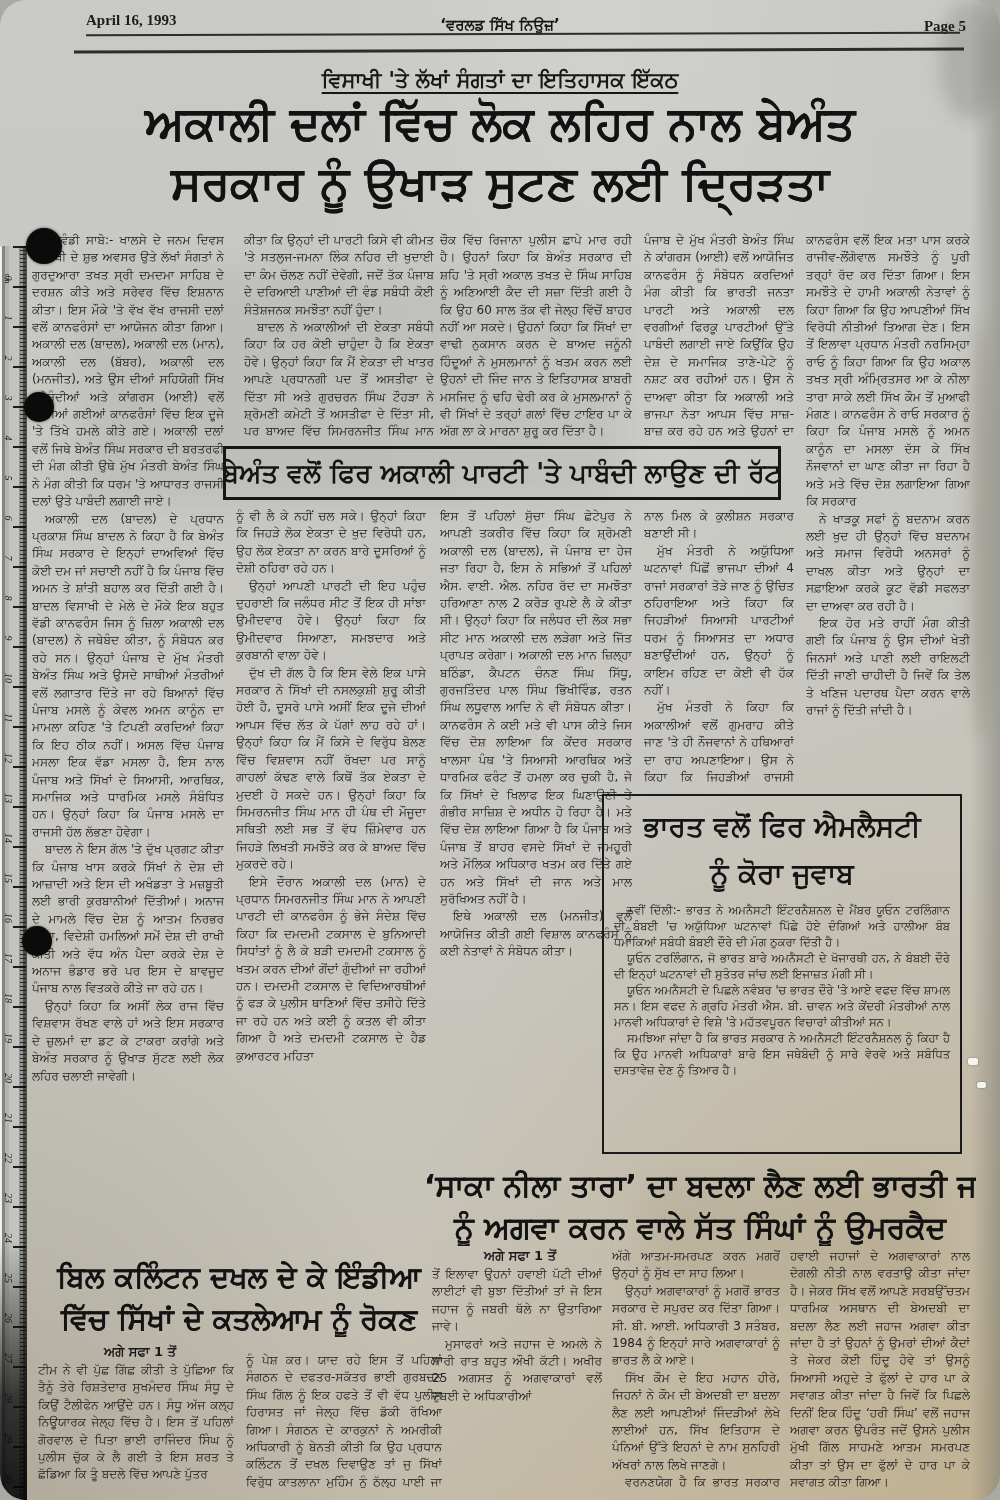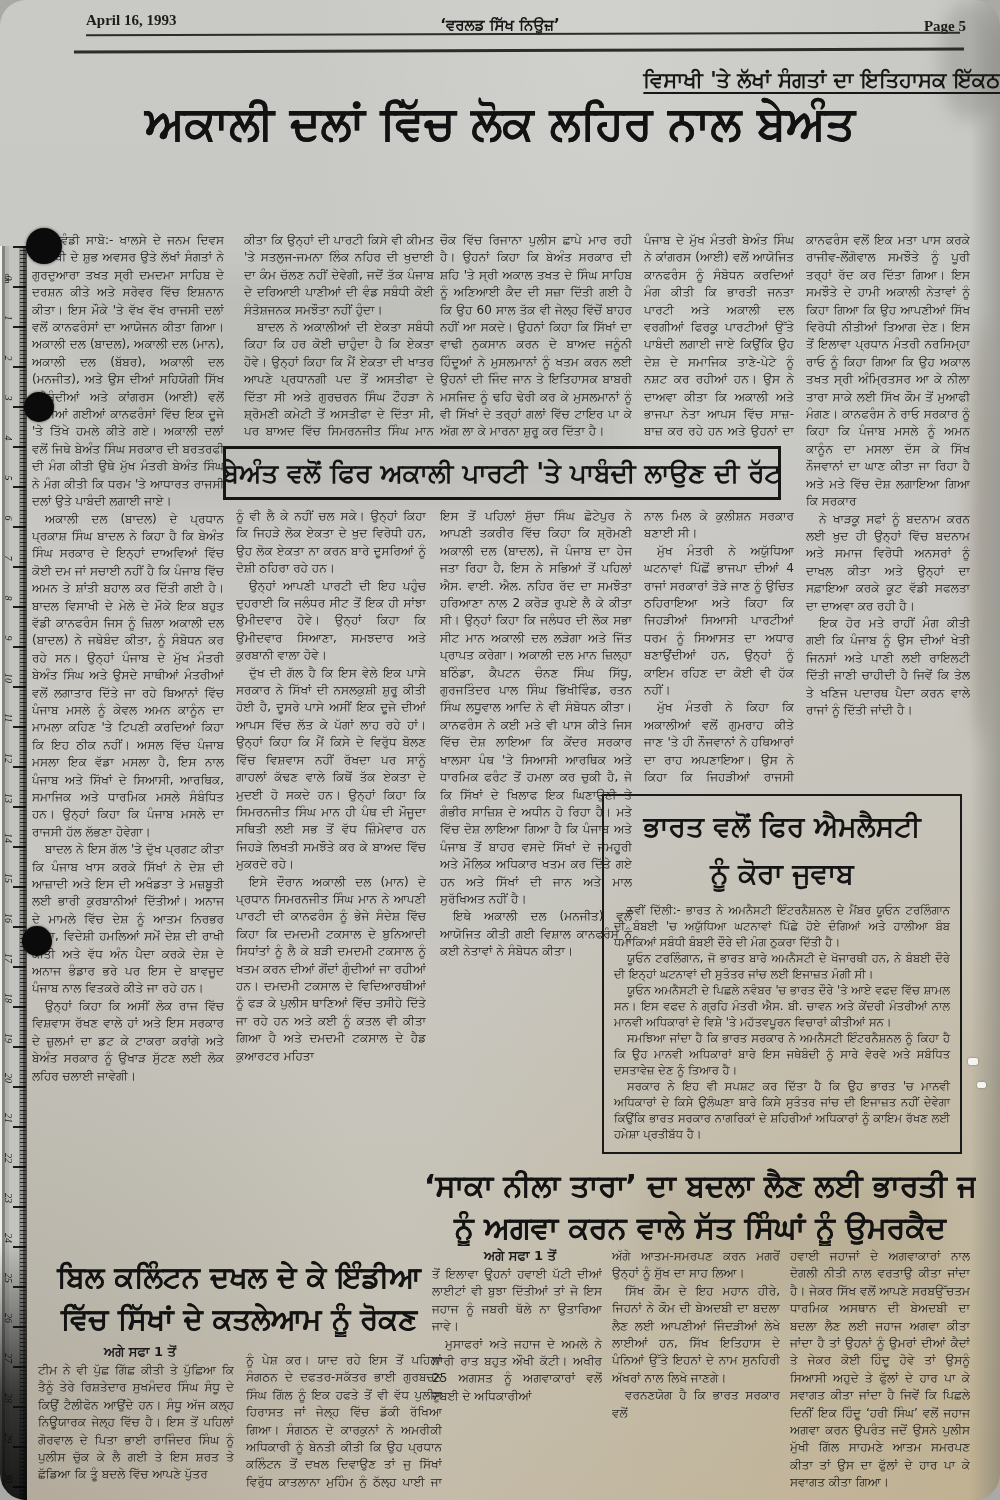--- a/index.html
+++ b/index.html
@@ -28,21 +28,21 @@
          background:linear-gradient(270deg,rgba(92,92,86,.38),rgba(92,92,86,0));}
   .smudge{position:absolute;filter:blur(9px);border-radius:50%;}
   .ghost{position:absolute;filter:blur(16px);border-radius:18px;}
   .staple{position:absolute;background:#f4f4f0;border-radius:2px;box-shadow:0 0 2px rgba(0,0,0,.4);}
   
   .hdr-date{position:absolute;left:86px;top:12px;font-family:"Liberation Serif",serif;font-weight:bold;font-size:15px;color:#1c1c1c;}
   .hdr-mast{position:absolute;left:0;top:16px;width:1000px;text-align:center;font-weight:bold;font-size:15px;color:#161616;}
   .hdr-page{position:absolute;right:34px;top:18px;font-family:"Liberation Serif",serif;font-weight:bold;font-size:15px;color:#1c1c1c;}
   .rule{position:absolute;background:#2c2c2a;}
   
-  .kicker{position:absolute;left:0;top:68px;width:1000px;text-align:right;font-size:21px;font-weight:bold;color:#171717;
+  .kicker{position:absolute;left:0;top:68px;width:1000px;text-align:center;font-size:21px;font-weight:bold;color:#171717;
           text-decoration:underline;text-underline-offset:5px;}
   .head-main{position:absolute;left:20px;width:960px;text-align:center;font-size:46px;font-weight:bold;color:#121212;
           text-shadow:0 0 .5px rgba(0,0,0,.7);white-space:nowrap;}
   .subhead-box{position:absolute;left:223px;top:446px;width:552px;height:48px;border:3px solid #161616;
           display:flex;align-items:center;justify-content:center;font-size:26px;font-weight:bold;color:#141414;white-space:nowrap;overflow:hidden;}
   .box{position:absolute;border:2.5px solid #1a1a1a;overflow:hidden;padding:6px 10px;box-sizing:border-box;}
   .box-head{text-align:center;font-weight:bold;color:#141414;font-size:28px;line-height:50px;white-space:nowrap;overflow:hidden;}
   .sec-head{position:absolute;text-align:center;font-weight:bold;color:#131313;white-space:nowrap;overflow:hidden;
           text-shadow:0 0 .4px rgba(0,0,0,.65);}
   .cont-label{position:absolute;font-size:13px;font-weight:bold;text-align:center;color:#1a1a1a;}
@@ -107,20 +107,21 @@
   <div class="punch" style="left:22px;top:926px;width:30px;height:30px;"></div>
 
   <div class="hdr-date">April 16, 1993</div>
   <div class="hdr-mast">‘ਵਰਲਡ ਸਿੱਖ ਨਿਊਜ਼’</div>
   <div class="hdr-page">Page 5</div>
   <div class="rule" style="left:86px;top:33px;width:874px;height:2px;transform:rotate(-.15deg);"></div>
   <div class="rule" style="left:74px;top:49px;width:890px;height:2.5px;transform:rotate(-.2deg);"></div>
 
   <div class="kicker">ਵਿਸਾਖੀ 'ਤੇ ਲੱਖਾਂ ਸੰਗਤਾਂ ਦਾ ਇਤਿਹਾਸਕ ਇੱਕਠ</div>
   <div class="head-main" style="top:96px;">ਅਕਾਲੀ ਦਲਾਂ ਵਿੱਚ ਲੋਕ ਲਹਿਰ ਨਾਲ ਬੇਅੰਤ</div>
+  <div class="head-main" style="top:156px;">ਸਰਕਾਰ ਨੂੰ ਉਖਾੜ ਸੁਟਣ ਲਈ ਦ੍ਰਿੜਤਾ</div>
 
   <div class="col" style="left:32px;top:232px;width:192px;height:1020px;">
       <p class="para">ਤਲਵੰਡੀ ਸਾਬੋ:- ਖਾਲਸੇ ਦੇ ਜਨਮ ਦਿਵਸ ਵਿਸਾਖੀ ਦੇ ਸ਼ੁਭ ਅਵਸਰ ਉਤੇ ਲੱਖਾਂ ਸੰਗਤਾਂ ਨੇ ਗੁਰਦੁਆਰਾ ਤਖਤ ਸ੍ਰੀ ਦਮਦਮਾ ਸਾਹਿਬ ਦੇ ਦਰਸ਼ਨ ਕੀਤੇ ਅਤੇ ਸਰੋਵਰ ਵਿੱਚ ਇਸ਼ਨਾਨ ਕੀਤਾ। ਇਸ ਮੌਕੇ 'ਤੇ ਵੱਖ ਵੱਖ ਰਾਜਸੀ ਦਲਾਂ ਵਲੋਂ ਕਾਨਫਰੰਸਾਂ ਦਾ ਆਯੋਜਨ ਕੀਤਾ ਗਿਆ। ਅਕਾਲੀ ਦਲ (ਬਾਦਲ), ਅਕਾਲੀ ਦਲ (ਮਾਨ), ਅਕਾਲੀ ਦਲ (ਬੱਬਰ), ਅਕਾਲੀ ਦਲ (ਮਨਜੀਤ), ਅਤੇ ਉਸ ਦੀਆਂ ਸਹਿਯੋਗੀ ਸਿੱਖ ਜਥੇਬੰਦੀਆਂ ਅਤੇ ਕਾਂਗਰਸ (ਆਈ) ਵਲੋਂ ਕੀਤੀਆਂ ਗਈਆਂ ਕਾਨਫਰੰਸਾਂ ਵਿੱਚ ਇਕ ਦੂਜੇ 'ਤੇ ਤਿੱਖੇ ਹਮਲੇ ਕੀਤੇ ਗਏ। ਅਕਾਲੀ ਦਲਾਂ ਵਲੋਂ ਜਿਥੇ ਬੇਅੰਤ ਸਿੰਘ ਸਰਕਾਰ ਦੀ ਬਰਤਰਫੀ ਦੀ ਮੰਗ ਕੀਤੀ ਉਥੇ ਮੁੱਖ ਮੰਤਰੀ ਬੇਅੰਤ ਸਿੰਘ ਨੇ ਮੰਗ ਕੀਤੀ ਕਿ ਧਰਮ 'ਤੇ ਆਧਾਰਤ ਰਾਜਸੀ ਦਲਾਂ ਉਤੇ ਪਾਬੰਦੀ ਲਗਾਈ ਜਾਏ।</p>
       <p class="para">ਅਕਾਲੀ ਦਲ (ਬਾਦਲ) ਦੇ ਪ੍ਰਧਾਨ ਪ੍ਰਕਾਸ਼ ਸਿੰਘ ਬਾਦਲ ਨੇ ਕਿਹਾ ਹੈ ਕਿ ਬੇਅੰਤ ਸਿੰਘ ਸਰਕਾਰ ਦੇ ਇਨ੍ਹਾਂ ਦਾਅਵਿਆਂ ਵਿੱਚ ਕੋਈ ਦਮ ਜਾਂ ਸਚਾਈ ਨਹੀਂ ਹੈ ਕਿ ਪੰਜਾਬ ਵਿੱਚ ਅਮਨ ਤੇ ਸ਼ਾਂਤੀ ਬਹਾਲ ਕਰ ਦਿੱਤੀ ਗਈ ਹੈ। ਬਾਦਲ ਵਿਸਾਖੀ ਦੇ ਮੇਲੇ ਦੇ ਮੌਕੇ ਇਕ ਬਹੁਤ ਵੱਡੀ ਕਾਨਫਰੰਸ ਜਿਸ ਨੂੰ ਜ਼ਿਲਾ ਅਕਾਲੀ ਦਲ (ਬਾਦਲ) ਨੇ ਜਥੇਬੰਦ ਕੀਤਾ, ਨੂੰ ਸੰਬੋਧਨ ਕਰ ਰਹੇ ਸਨ। ਉਨ੍ਹਾਂ ਪੰਜਾਬ ਦੇ ਮੁੱਖ ਮੰਤਰੀ ਬੇਅੰਤ ਸਿੰਘ ਅਤੇ ਉਸਦੇ ਸਾਥੀਆਂ ਮੰਤਰੀਆਂ ਵਲੋਂ ਲਗਾਤਾਰ ਦਿੱਤੇ ਜਾ ਰਹੇ ਬਿਆਨਾਂ ਵਿੱਚ ਪੰਜਾਬ ਮਸਲੇ ਨੂੰ ਕੇਵਲ ਅਮਨ ਕਾਨੂੰਨ ਦਾ ਮਾਮਲਾ ਕਹਿਣ 'ਤੇ ਟਿਪਣੀ ਕਰਦਿਆਂ ਕਿਹਾ ਕਿ ਇਹ ਠੀਕ ਨਹੀਂ। ਅਸਲ ਵਿੱਚ ਪੰਜਾਬ ਮਸਲਾ ਇਕ ਵੱਡਾ ਮਸਲਾ ਹੈ, ਇਸ ਨਾਲ ਪੰਜਾਬ ਅਤੇ ਸਿੱਖਾਂ ਦੇ ਸਿਆਸੀ, ਆਰਥਿਕ, ਸਮਾਜਿਕ ਅਤੇ ਧਾਰਮਿਕ ਮਸਲੇ ਸੰਬੰਧਿਤ ਹਨ। ਉਨ੍ਹਾਂ ਕਿਹਾ ਕਿ ਪੰਜਾਬ ਮਸਲੇ ਦਾ ਰਾਜਸੀ ਹੱਲ ਲੱਭਣਾ ਹੋਵੇਗਾ।</p>
       <p class="para">ਬਾਦਲ ਨੇ ਇਸ ਗੱਲ 'ਤੇ ਦੁੱਖ ਪ੍ਰਗਟ ਕੀਤਾ ਕਿ ਪੰਜਾਬ ਖਾਸ ਕਰਕੇ ਸਿੱਖਾਂ ਨੇ ਦੇਸ਼ ਦੀ ਆਜ਼ਾਦੀ ਅਤੇ ਇਸ ਦੀ ਅਖੰਡਤਾ ਤੇ ਮਜ਼ਬੂਤੀ ਲਈ ਭਾਰੀ ਕੁਰਬਾਨੀਆਂ ਦਿੱਤੀਆਂ। ਅਨਾਜ ਦੇ ਮਾਮਲੇ ਵਿੱਚ ਦੇਸ਼ ਨੂੰ ਆਤਮ ਨਿਰਭਰ ਕੀਤਾ, ਵਿਦੇਸ਼ੀ ਹਮਲਿਆਂ ਸਮੇਂ ਦੇਸ਼ ਦੀ ਰਾਖੀ ਕੀਤੀ ਅਤੇ ਵੱਧ ਅੰਨ ਪੈਦਾ ਕਰਕੇ ਦੇਸ਼ ਦੇ ਅਨਾਜ ਭੰਡਾਰ ਭਰੇ ਪਰ ਇਸ ਦੇ ਬਾਵਜੂਦ ਪੰਜਾਬ ਨਾਲ ਵਿਤਕਰੇ ਕੀਤੇ ਜਾ ਰਹੇ ਹਨ।</p>
       <p class="para">ਉਨ੍ਹਾਂ ਕਿਹਾ ਕਿ ਅਸੀਂ ਲੋਕ ਰਾਜ ਵਿੱਚ ਵਿਸ਼ਵਾਸ ਰੱਖਣ ਵਾਲੇ ਹਾਂ ਅਤੇ ਇਸ ਸਰਕਾਰ ਦੇ ਜ਼ੁਲਮਾਂ ਦਾ ਡਟ ਕੇ ਟਾਕਰਾ ਕਰਾਂਗੇ ਅਤੇ ਬੇਅੰਤ ਸਰਕਾਰ ਨੂੰ ਉਖਾੜ ਸੁੱਟਣ ਲਈ ਲੋਕ ਲਹਿਰ ਚਲਾਈ ਜਾਵੇਗੀ।</p>
     </div>
   <div class="col cont" style="left:236px;top:232px;width:190px;height:208px;margin-left:8px;">
       <p class="para">ਕੀਤਾ ਕਿ ਉਨ੍ਹਾਂ ਦੀ ਪਾਰਟੀ ਕਿਸੇ ਵੀ ਕੀਮਤ 'ਤੇ ਸਤਲੁਜ-ਜਮਨਾ ਲਿੰਕ ਨਹਿਰ ਦੀ ਖੁਦਾਈ ਦਾ ਕੰਮ ਚੱਲਣ ਨਹੀਂ ਦੇਵੇਗੀ, ਜਦੋਂ ਤੱਕ ਪੰਜਾਬ ਦੇ ਦਰਿਆਈ ਪਾਣੀਆਂ ਦੀ ਵੰਡ ਸਬੰਧੀ ਕੋਈ ਸੰਤੋਸ਼ਜਨਕ ਸਮਝੌਤਾ ਨਹੀਂ ਹੁੰਦਾ।</p>
       <p class="para">ਬਾਦਲ ਨੇ ਅਕਾਲੀਆਂ ਦੀ ਏਕਤਾ ਸਬੰਧੀ ਕਿਹਾ ਕਿ ਹਰ ਕੋਈ ਚਾਹੁੰਦਾ ਹੈ ਕਿ ਏਕਤਾ ਹੋਵੇ। ਉਨ੍ਹਾਂ ਕਿਹਾ ਕਿ ਮੈਂ ਏਕਤਾ ਦੀ ਖਾਤਰ ਆਪਣੇ ਪ੍ਰਧਾਨਗੀ ਪਦ ਤੋਂ ਅਸਤੀਫਾ ਦੇ ਦਿੱਤਾ ਸੀ ਅਤੇ ਗੁਰਚਰਨ ਸਿੰਘ ਟੌਹੜਾ ਨੇ ਸ਼੍ਰੋਮਣੀ ਕਮੇਟੀ ਤੋਂ ਅਸਤੀਫਾ ਦੇ ਦਿੱਤਾ ਸੀ, ਪਰ ਬਾਅਦ ਵਿੱਚ ਸਿਮਰਨਜੀਤ ਸਿੰਘ ਮਾਨ ਕਿਸੇ</p>
@@ -156,33 +157,33 @@
     </div>
 
   <div class="box" style="left:602px;top:794px;width:360px;height:360px;">
     <div class="box-head">ਭਾਰਤ ਵਲੋਂ ਫਿਰ ਐਮਲੈਸਟੀ</div>
     <div class="box-head" style="line-height:44px;">ਨੂੰ ਕੋਰਾ ਜੁਵਾਬ</div>
     <div style="margin-top:6px;text-align:justify;">
         <p class="para">ਨਵੀਂ ਦਿੱਲੀ:- ਭਾਰਤ ਨੇ ਅਮਨੈਸਟੀ ਇੰਟਰਨੈਸ਼ਨਲ ਦੇ ਮੈਂਬਰ ਯੂਓਨ ਟਰਲਿੰਗਾਨ ਦੀ ਬੰਬਈ 'ਚ ਅਯੁੱਧਿਆ ਘਟਨਾਵਾਂ ਪਿੱਛੇ ਹੋਏ ਦੰਗਿਆਂ ਅਤੇ ਹਾਲੀਆ ਬੰਬ ਧਮਾਕਿਆਂ ਸਬੰਧੀ ਬੰਬਈ ਦੌਰੇ ਦੀ ਮੰਗ ਠੁਕਰਾ ਦਿੱਤੀ ਹੈ।</p>
         <p class="para">ਯੂਓਨ ਟਰਲਿੰਗਾਨ, ਜੋ ਭਾਰਤ ਬਾਰੇ ਅਮਨੈਸਟੀ ਦੇ ਖੋਜਾਰਥੀ ਹਨ, ਨੇ ਬੰਬਈ ਦੌਰੇ ਦੀ ਇਨ੍ਹਾਂ ਘਟਨਾਵਾਂ ਦੀ ਸੁਤੰਤਰ ਜਾਂਚ ਲਈ ਇਜਾਜ਼ਤ ਮੰਗੀ ਸੀ।</p>
         <p class="para">ਯੂਓਨ ਅਮਨੈਸਟੀ ਦੇ ਪਿਛਲੇ ਨਵੰਬਰ 'ਚ ਭਾਰਤ ਦੌਰੇ 'ਤੇ ਆਏ ਵਫਦ ਵਿੱਚ ਸ਼ਾਮਲ ਸਨ। ਇਸ ਵਫਦ ਨੇ ਗ੍ਰਹਿ ਮੰਤਰੀ ਐਸ. ਬੀ. ਚਾਵਨ ਅਤੇ ਕੇਂਦਰੀ ਮੰਤਰੀਆਂ ਨਾਲ ਮਾਨਵੀ ਅਧਿਕਾਰਾਂ ਦੇ ਵਿਸ਼ੇ 'ਤੇ ਮਹੱਤਵਪੂਰਨ ਵਿਚਾਰਾਂ ਕੀਤੀਆਂ ਸਨ।</p>
         <p class="para">ਸਮਝਿਆ ਜਾਂਦਾ ਹੈ ਕਿ ਭਾਰਤ ਸਰਕਾਰ ਨੇ ਅਮਨੈਸਟੀ ਇੰਟਰਨੈਸ਼ਨਲ ਨੂੰ ਕਿਹਾ ਹੈ ਕਿ ਉਹ ਮਾਨਵੀ ਅਧਿਕਾਰਾਂ ਬਾਰੇ ਇਸ ਜਥੇਬੰਦੀ ਨੂੰ ਸਾਰੇ ਵੇਰਵੇ ਅਤੇ ਸਬੰਧਿਤ ਦਸਤਾਵੇਜ਼ ਦੇਣ ਨੂੰ ਤਿਆਰ ਹੈ।</p>
-        <p class="para">ਸਰਕਾਰ ਨੇ ਇਹ ਵੀ ਸਪਸ਼ਟ ਕਰ ਦਿੱਤਾ ਹੈ ਕਿ ਉਹ ਭਾਰਤ 'ਚ ਮਾਨਵੀ ਅਧਿਕਾਰਾਂ ਦੇ ਕਿਸੇ ਉਲੰਘਣਾ ਬਾਰੇ ਕਿਸੇ ਸੁਤੰਤਰ ਜਾਂਚ ਦੀ ਇਜਾਜ਼ਤ ਨਹੀਂ ਦੇਵੇਗਾ ਕਿਉਂਕਿ ਭਾਰਤ ਸਰਕਾਰ ਨਾਗਰਿਕਾਂ ਦੇ ਸ਼ਹਿਰੀਆਂ ਅਧਿਕਾਰਾਂ ਨੂੰ ਕਾਇਮ ਰੱਖਣ ਲਈ ਹਮੇਸ਼ਾ ਪ੍ਰਤੀਬੱਧ ਹੈ।</p>
       </div>
   </div>
 
   <div class="sec-head" style="left:424px;top:1168px;width:552px;font-size:30px;">‘ਸਾਕਾ ਨੀਲਾ ਤਾਰਾ’ ਦਾ ਬਦਲਾ ਲੈਣ ਲਈ ਭਾਰਤੀ ਜਹਾਜ਼</div>
   <div class="sec-head" style="left:424px;top:1210px;width:552px;font-size:30px;">ਨੂੰ ਅਗਵਾ ਕਰਨ ਵਾਲੇ ਸੱਤ ਸਿੰਘਾਂ ਨੂੰ ਉਮਰਕੈਦ</div>
   <div class="cont-label" style="left:440px;top:1248px;width:160px;">ਅਗੇ ਸਫਾ 1 ਤੋਂ</div>
   <div class="col cont" style="left:432px;top:1266px;width:170px;height:226px;">
       <p class="para">ਤੋਂ ਇਲਾਵਾ ਉ੍ਹਨਾਂ ਹਵਾਈ ਪੱਟੀ ਦੀਆਂ ਲਾਈਟਾਂ ਵੀ ਬੁਝਾ ਦਿੱਤੀਆਂ ਤਾਂ ਜੋ ਇਸ ਜਹਾਜ ਨੂੰ ਜਬਰੀ ਥੱਲੇ ਨਾ ਉਤਾਰਿਆ ਜਾਵੇ।</p>
       <p class="para">ਮੁਸਾਫਰਾਂ ਅਤੇ ਜਹਾਜ ਦੇ ਅਮਲੇ ਨੇ ਸਾਰੀ ਰਾਤ ਬਹੁਤ ਔਖੀ ਕੱਟੀ। ਅਖੀਰ 25 ਅਗਸਤ ਨੂੰ ਅਗਵਾਕਾਰਾਂ ਵਲੋਂ ਦੁਬਈ ਦੇ ਅਧਿਕਾਰੀਆਂ</p>
     </div>
   <div class="col cont" style="left:612px;top:1248px;width:168px;height:246px;">
       <p class="para">ਅੱਗੇ ਆਤਮ-ਸਮਰਪਣ ਕਰਨ ਮਗਰੋਂ ਉਨ੍ਹਾਂ ਨੂੰ ਸੁੱਖ ਦਾ ਸਾਹ ਲਿਆ।</p>
+      <p class="para">ਉਨ੍ਹਾਂ ਅਗਵਾਕਾਰਾਂ ਨੂੰ ਮਗਰੋਂ ਭਾਰਤ ਸਰਕਾਰ ਦੇ ਸਪੁਰਦ ਕਰ ਦਿੱਤਾ ਗਿਆ। ਸੀ. ਬੀ. ਆਈ. ਅਧਿਕਾਰੀ 3 ਸਤੰਬਰ, 1984 ਨੂੰ ਇਨ੍ਹਾਂ ਸਾਰੇ ਅਗਵਾਕਾਰਾਂ ਨੂੰ ਭਾਰਤ ਲੈ ਕੇ ਆਏ।</p>
       <p class="para">ਸਿੱਖ ਕੌਮ ਦੇ ਇਹ ਮਹਾਨ ਹੀਰੇ, ਜਿਹਨਾਂ ਨੇ ਕੌਮ ਦੀ ਬੇਅਦਬੀ ਦਾ ਬਦਲਾ ਲੈਣ ਲਈ ਆਪਣੀਆਂ ਜਿੰਦੜੀਆਂ ਲੇਖੇ ਲਾਈਆਂ ਹਨ, ਸਿੱਖ ਇਤਿਹਾਸ ਦੇ ਪੰਨਿਆਂ ਉੱਤੇ ਇਹਨਾਂ ਦੇ ਨਾਮ ਸੁਨਹਿਰੀ ਅੱਖਰਾਂ ਨਾਲ ਲਿਖੇ ਜਾਣਗੇ।</p>
       <p class="para">ਵਰਨਣਯੋਗ ਹੈ ਕਿ ਭਾਰਤ ਸਰਕਾਰ ਵਲੋਂ</p>
     </div>
   <div class="col cont" style="left:790px;top:1248px;width:180px;height:246px;">
       <p class="para">ਹਵਾਈ ਜਹਾਜਾਂ ਦੇ ਅਗਵਾਕਾਰਾਂ ਨਾਲ ਦੋਗਲੀ ਨੀਤੀ ਨਾਲ ਵਰਤਾਉ ਕੀਤਾ ਜਾਂਦਾ ਹੈ। ਜੇਕਰ ਸਿੱਖ ਵਲੋਂ ਆਪਣੇ ਸਰਬਉੱਚਤਮ ਧਾਰਮਿਕ ਅਸਥਾਨ ਦੀ ਬੇਅਦਬੀ ਦਾ ਬਦਲਾ ਲੈਣ ਲਈ ਜਹਾਜ ਅਗਵਾ ਕੀਤਾ ਜਾਂਦਾ ਹੈ ਤਾਂ ਉਹਨਾਂ ਨੂੰ ਉਮਰਾਂ ਦੀਆਂ ਕੈਦਾਂ ਤੇ ਜੇਕਰ ਕੋਈ ਹਿੰਦੂ ਹੋਵੇ ਤਾਂ ਉਸਨੂੰ ਸਿਆਸੀ ਅਹੁਦੇ ਤੇ ਫੁੱਲਾਂ ਦੇ ਹਾਰ ਪਾ ਕੇ ਸਵਾਗਤ ਕੀਤਾ ਜਾਂਦਾ ਹੈ ਜਿਵੇਂ ਕਿ ਪਿਛਲੇ ਦਿਨੀਂ ਇਕ ਹਿੰਦੂ ‘ਹਰੀ ਸਿੰਘ’ ਵਲੋਂ ਜਹਾਜ ਅਗਵਾ ਕਰਨ ਉਪਰੰਤ ਜਦੋਂ ਉਸਨੇ ਪੁਲੀਸ ਮੁੱਖੀ ਗਿੱਲ ਸਾਹਮਣੇ ਆਤਮ ਸਮਰਪਣ ਕੀਤਾ ਤਾਂ ਉਸ ਦਾ ਫੁੱਲਾਂ ਦੇ ਹਾਰ ਪਾ ਕੇ ਸਵਾਗਤ ਕੀਤਾ ਗਿਆ।</p>
     </div>
 
   <div class="sec-head" style="left:36px;top:1260px;width:406px;font-size:29px;">ਬਿਲ ਕਲਿੰਟਨ ਦਖਲ ਦੇ ਕੇ ਇੰਡੀਆ</div>
   <div class="sec-head" style="left:36px;top:1302px;width:406px;font-size:29px;">ਵਿੱਚ ਸਿੱਖਾਂ ਦੇ ਕਤਲੇਆਮ ਨੂੰ ਰੋਕਣ</div>
   <div class="cont-label" style="left:60px;top:1344px;width:160px;">ਅਗੇ ਸਫਾ 1 ਤੋਂ</div>

